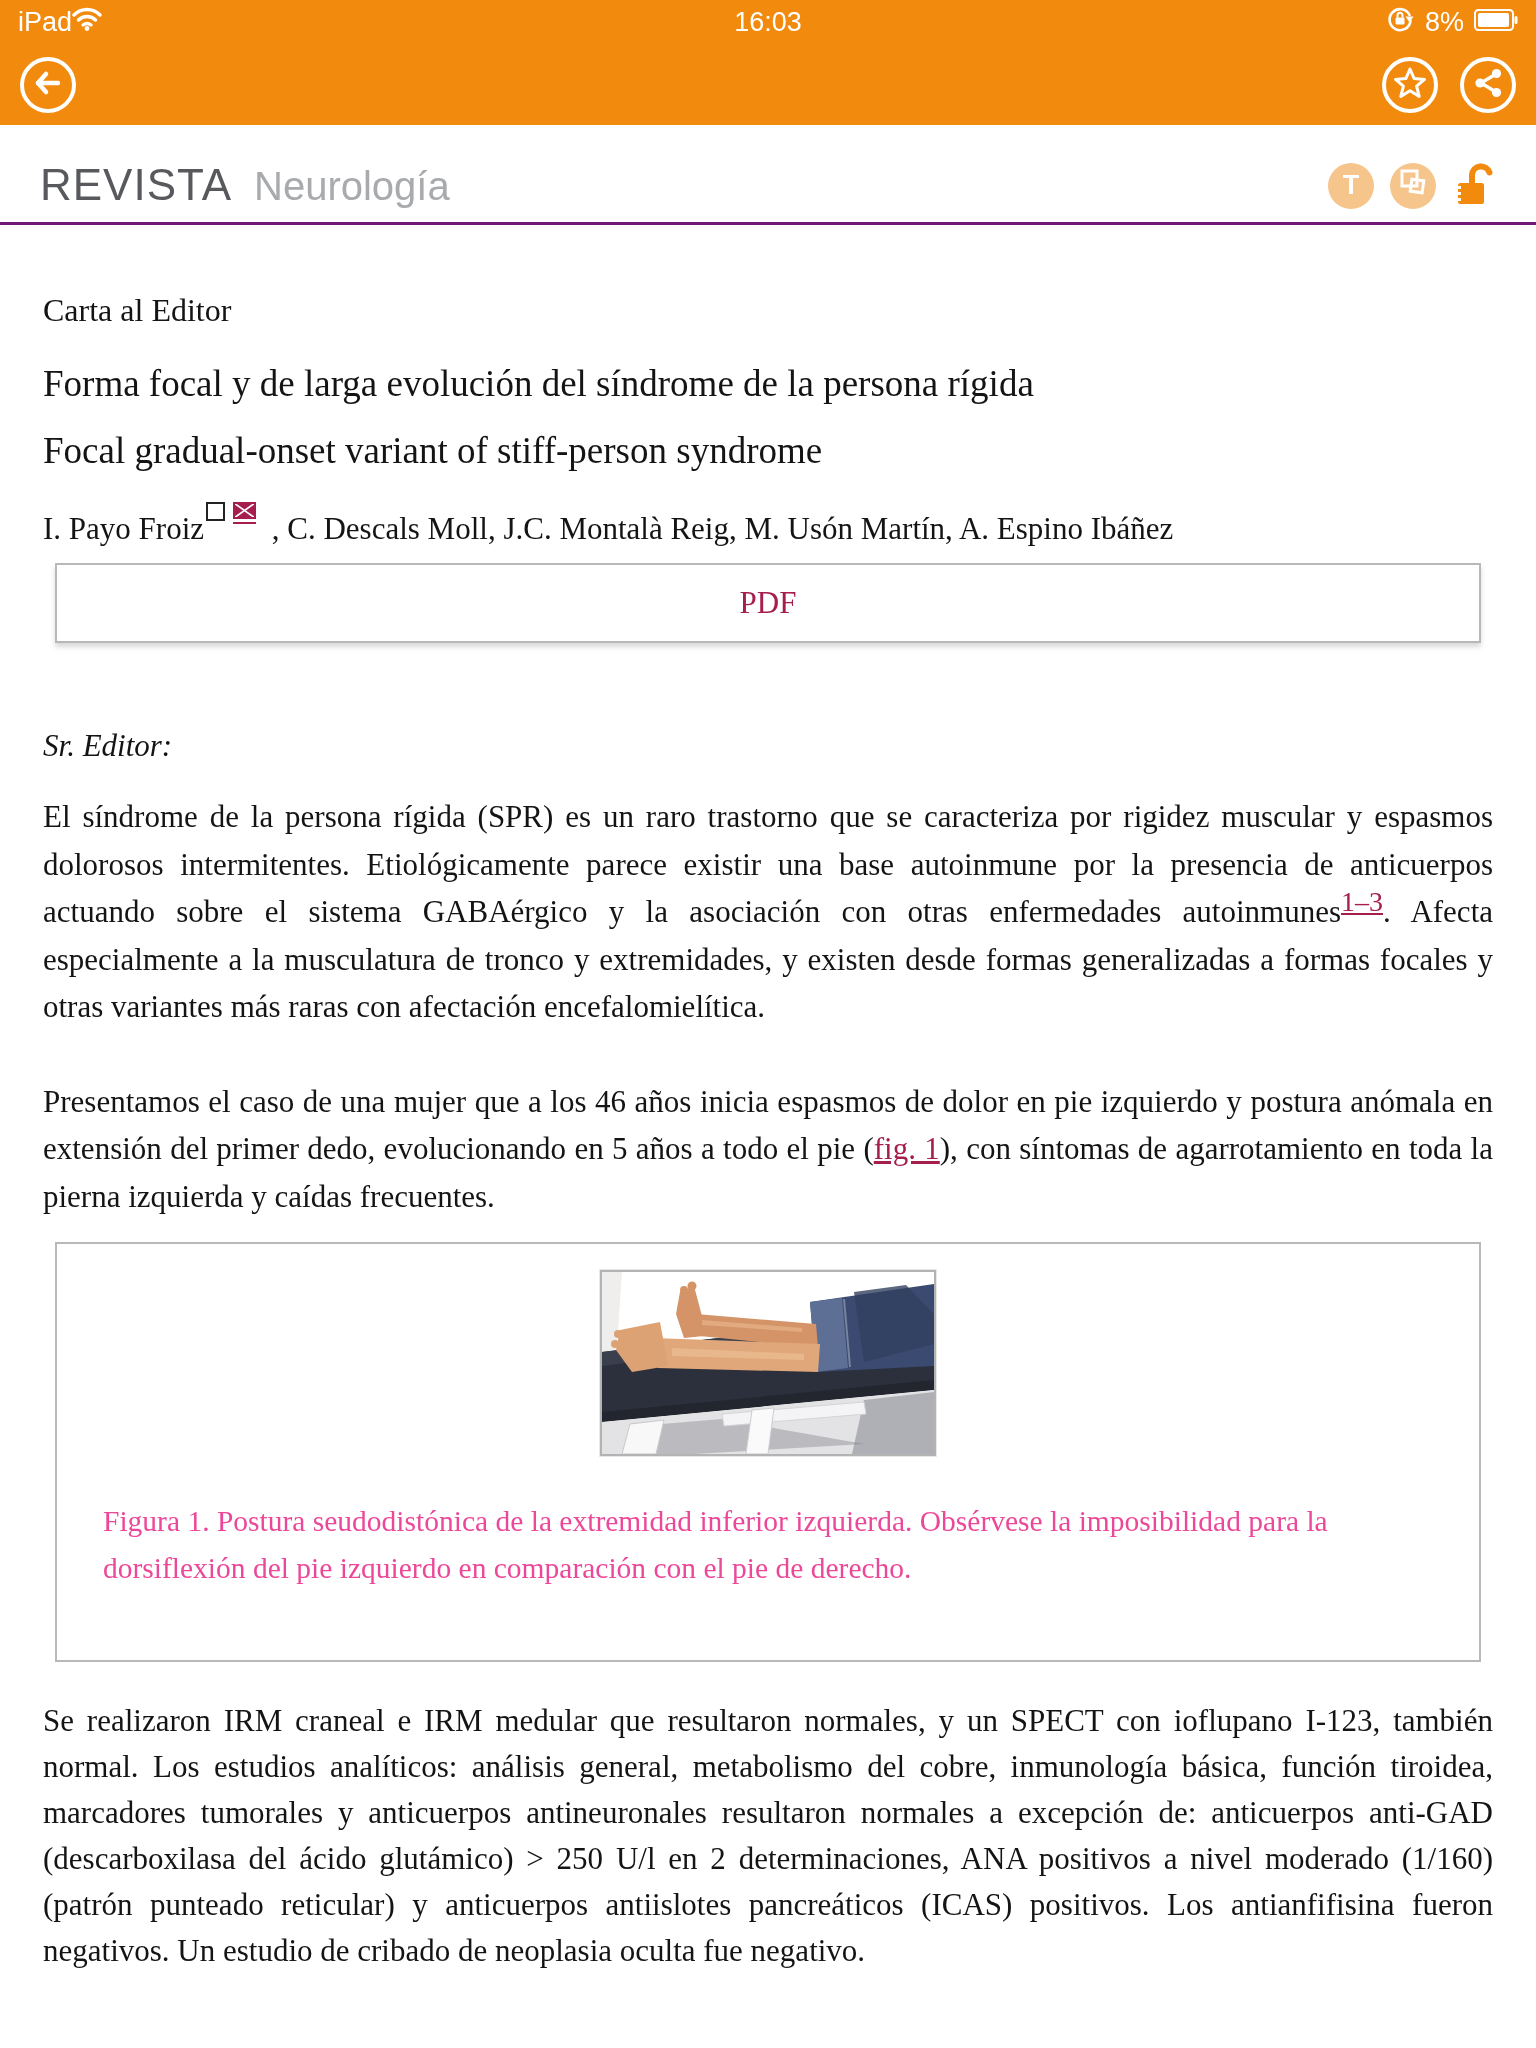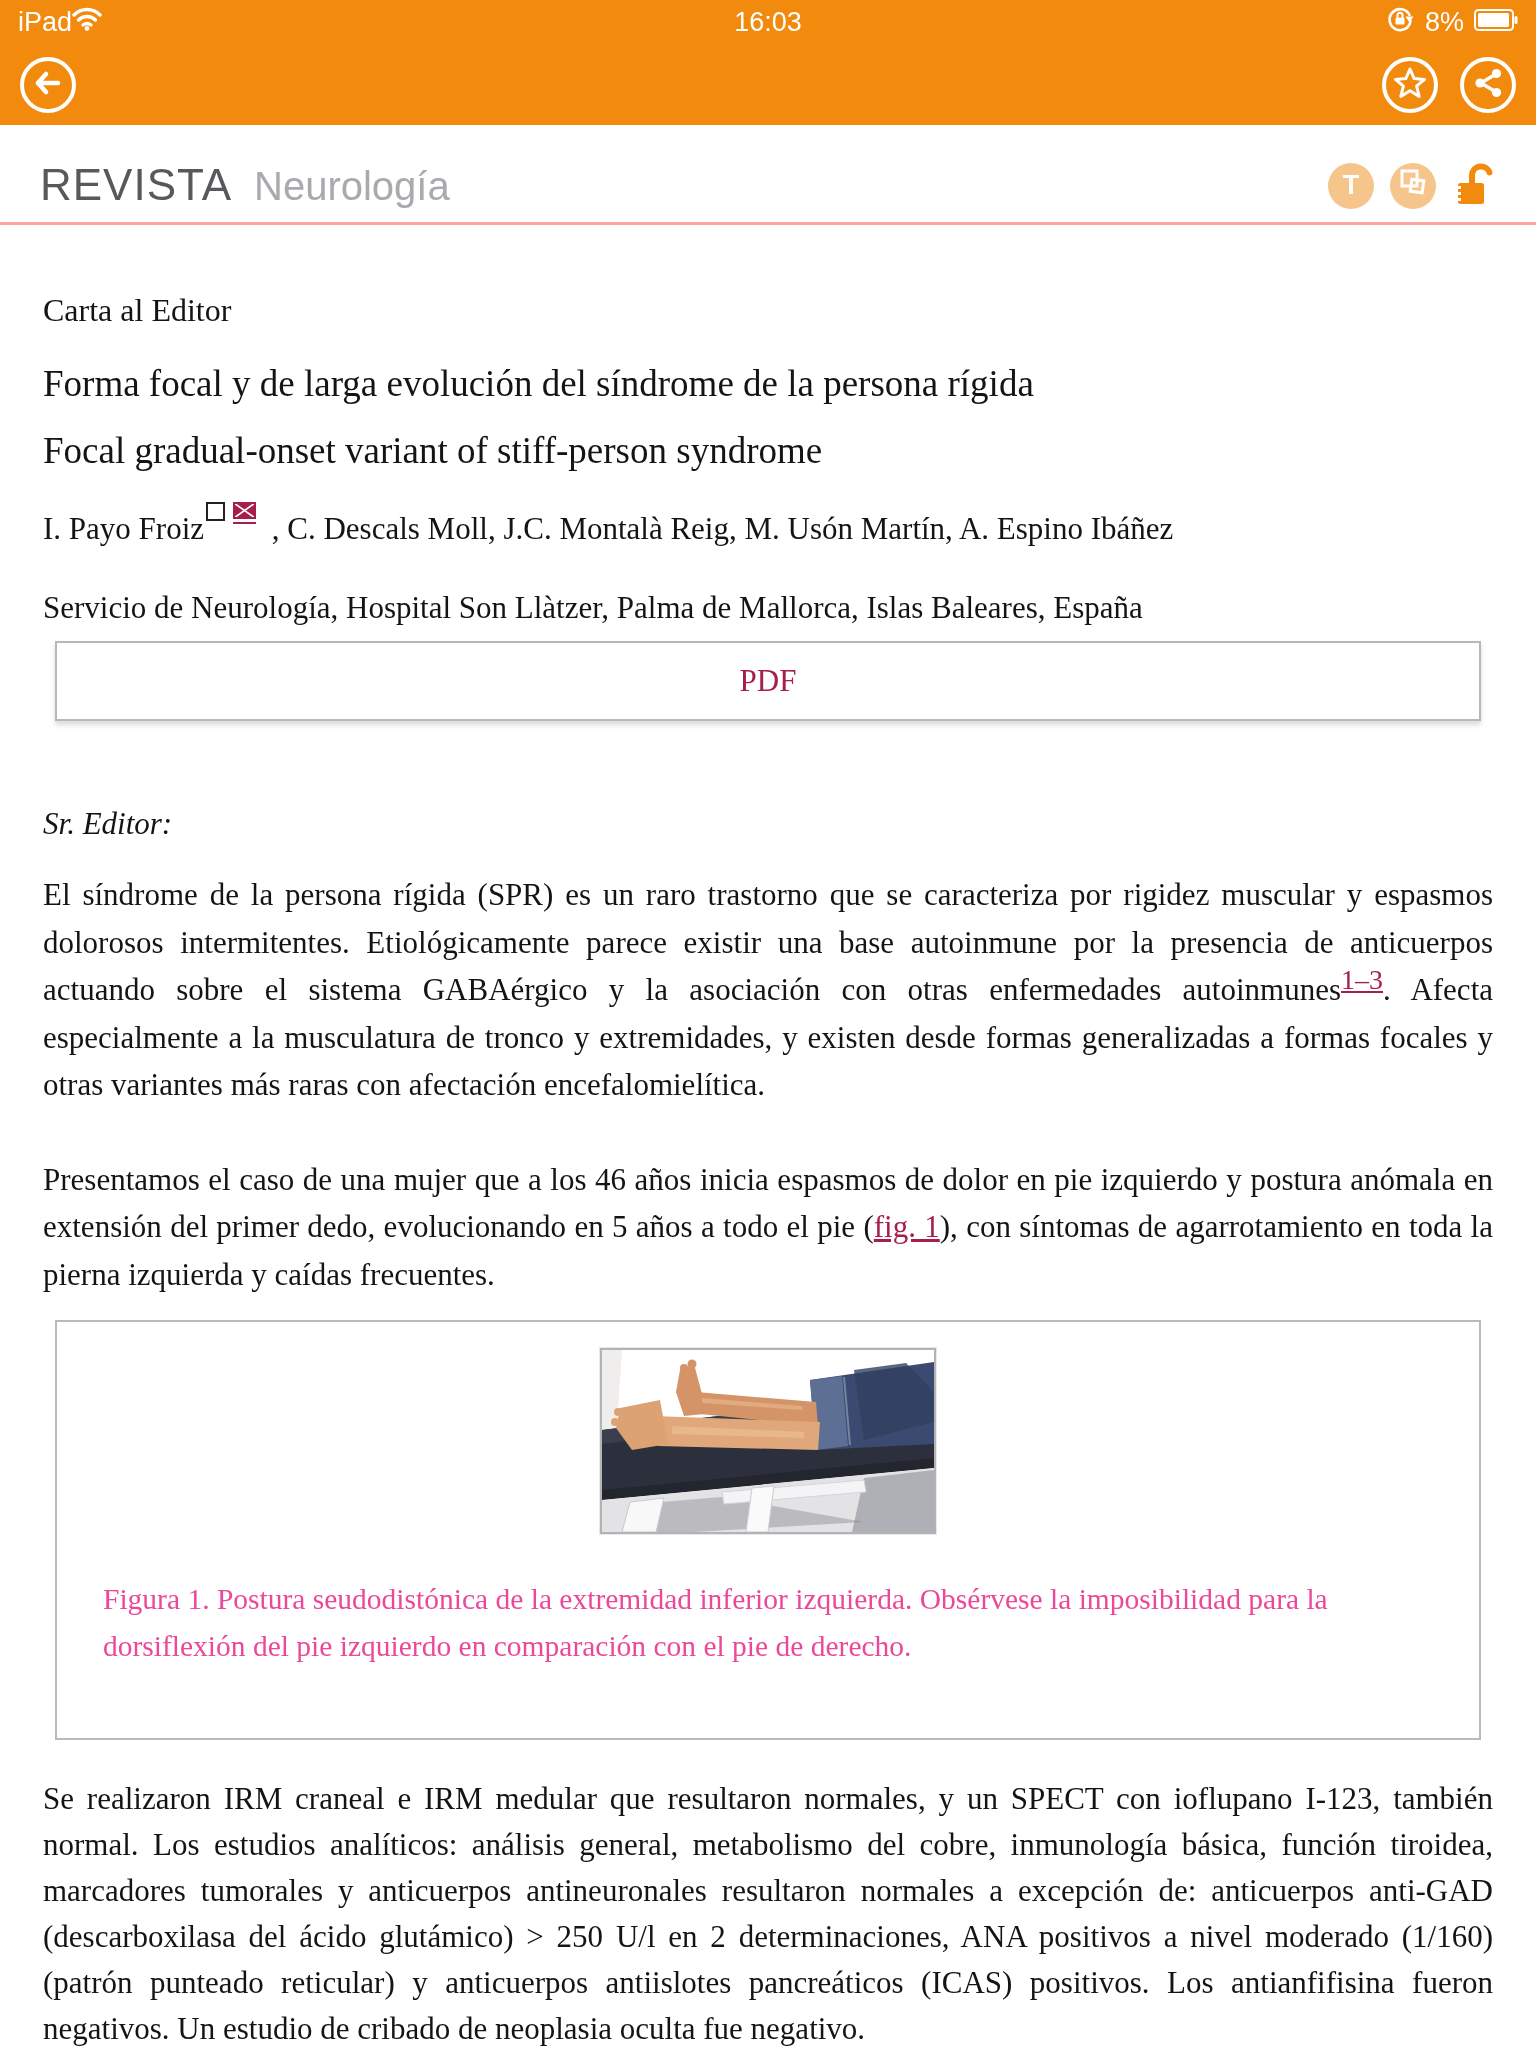--- a/index.html
+++ b/index.html
@@ -13,21 +13,21 @@
              padding:0 18px;color:#ffffff;font-family:"Liberation Sans", sans-serif;font-size:27px;}
   .sb-left{display:flex;align-items:center;}
   .sb-center{position:absolute;left:0;right:0;top:7px;text-align:center;font-size:27px;}
   .sb-right{display:flex;align-items:center;gap:10px;z-index:2;}
   .navrow{height:81px;display:flex;align-items:center;justify-content:space-between;padding:0 20px;}
   .circle-btn{width:56px;height:56px;border-radius:50%;border:4px solid #ffffff;background:transparent;
               display:flex;align-items:center;justify-content:center;padding:0;cursor:pointer;}
   .nav-right{display:flex;gap:22px;align-items:center;}
 
   
-  .appheader{height:100px;background:#ffffff;border-bottom:3px solid #fca5a5;
+  .appheader{height:100px;background:#ffffff;border-bottom:3px solid #701a75;
              display:flex;align-items:flex-end;justify-content:space-between;
              padding:0 40px 12px 40px;box-sizing:border-box;}
   .brand{display:flex;align-items:baseline;gap:22px;font-family:"Liberation Sans", sans-serif;}
   .brand-main{font-size:44px;color:#58595C;letter-spacing:1px;}
   .brand-sub{font-size:40px;color:#A8AAAD;font-weight:300;}
   .header-icons{display:flex;align-items:center;gap:16px;}
   .hdr-circle{width:46px;height:46px;border-radius:50%;background:#F6C58C;border:none;cursor:pointer;
               display:flex;align-items:center;justify-content:center;color:#ffffff;
               font-family:"Liberation Sans", sans-serif;font-size:27px;font-weight:bold;padding:0;}
   .lock-btn{background:transparent;border:none;padding:0;cursor:pointer;display:flex;}
@@ -172,21 +172,20 @@
     <p class="authors"><span>I. Payo Froiz</span><sup class="authsup">
           <span class="sq-icon"></span>
           <span class="mail-wrap"><svg width="23" height="17" viewBox="0 0 23 17">
               <rect x="1" y="1" width="21" height="15" fill="#A51E4D"></rect>
               <line x1="1" y1="1" x2="22" y2="16" stroke="#fff" stroke-width="1.6"></line>
               <line x1="22" y1="1" x2="1" y2="16" stroke="#fff" stroke-width="1.6"></line>
               <rect x="1" y="1" width="21" height="15" fill="none" stroke="#A51E4D" stroke-width="2"></rect>
             </svg></span>
         </sup><span> , C. Descals Moll, J.C. Montalà Reig, M. Usón Martín, A. Espino Ibáñez</span></p>
 
-    <p class="affiliation">Servicio de Neurología, Hospital Son Llàtzer, Palma de Mallorca, Islas Baleares, España</p>
 
     <div class="pdf-button">
       <span class="pdf-label">PDF</span>
     </div>
 
     <p class="salutation">Sr. Editor:</p>
 
     <p class="para p1"><span>El síndrome de la persona rígida (SPR) es un raro trastorno que se caracteriza por rigidez muscular y espasmos dolorosos intermitentes. Etiológicamente parece existir una base autoinmune por la presencia de anticuerpos actuando sobre el sistema GABAérgico y la asociación con otras enfermedades autoinmunes</span><sup class="refsup"><a class="reflink">1–3</a></sup><span>. Afecta especialmente a la musculatura de tronco y extremidades, y existen desde formas generalizadas a formas focales y otras variantes más raras con afectación encefalomielítica.</span></p>
 
     <p class="para p2"><span>Presentamos el caso de una mujer que a los 46 años inicia espasmos de dolor en pie izquierdo y postura anómala en extensión del primer dedo, evolucionando en 5 años a todo el pie (</span><a class="reflink">fig. 1</a><span>), con síntomas de agarrotamiento en toda la pierna izquierda y caídas frecuentes.</span></p>

